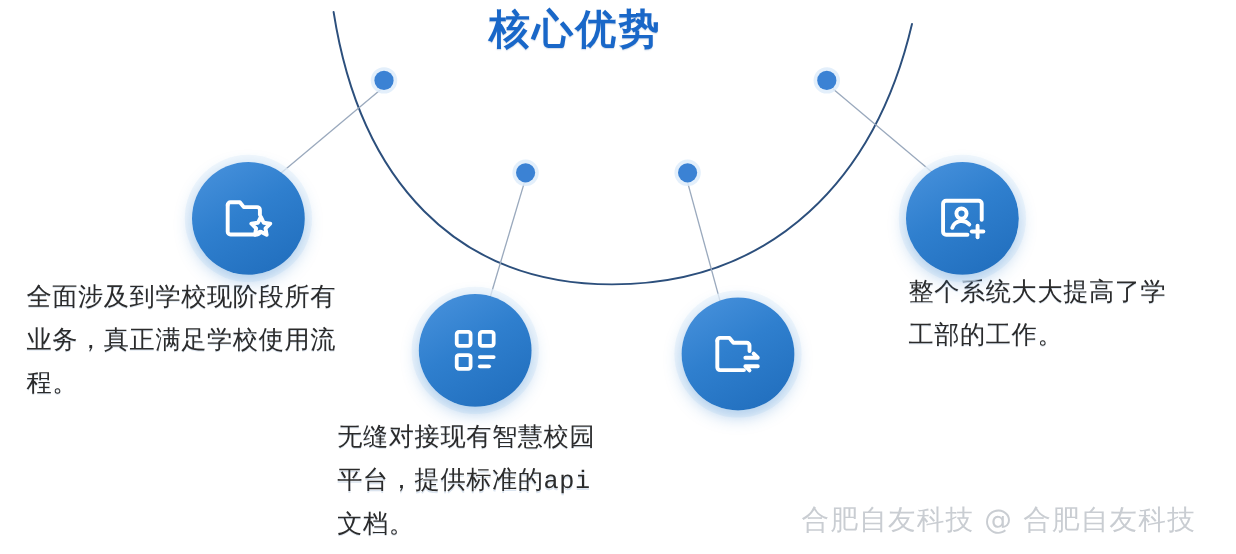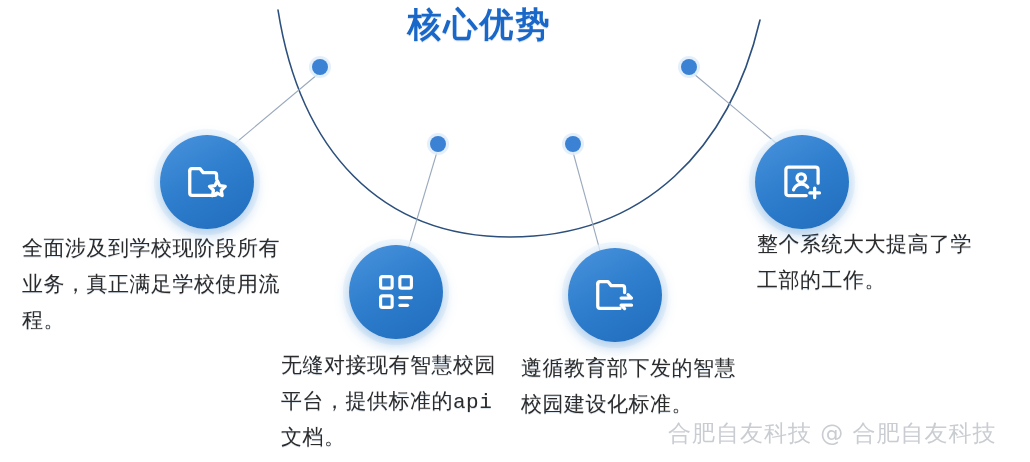--- a/index.html
+++ b/index.html
@@ -166,18 +166,17 @@
         <circle cx="11.6" cy="9.9" r="2.2"></circle>
         <path d="M7.6 16.1a4.3 4.3 0 0 1 7.4-1.4"></path>
         <line x1="18.6" y1="15.2" x2="18.6" y2="20.2"></line>
         <line x1="16.1" y1="17.7" x2="21.1" y2="17.7"></line>
       </svg>
     </span>
   </div>
 
   <div class="caption cap-1">全面涉及到学校现阶段所有业务，真正满足学校使用流程。</div>
   <div class="caption cap-2">无缝对接现有智慧校园平台，提供标准的api文档。</div>
-  <div class="caption cap-3">遵循教育部下发的智慧校园建设化标准。</div>
   <div class="caption cap-4">整个系统大大提高了学工部的工作。</div>
 
   <div class="watermark">合肥自友科技 @ 合肥自友科技</div>
 
 </div>
 
 </body></html>

